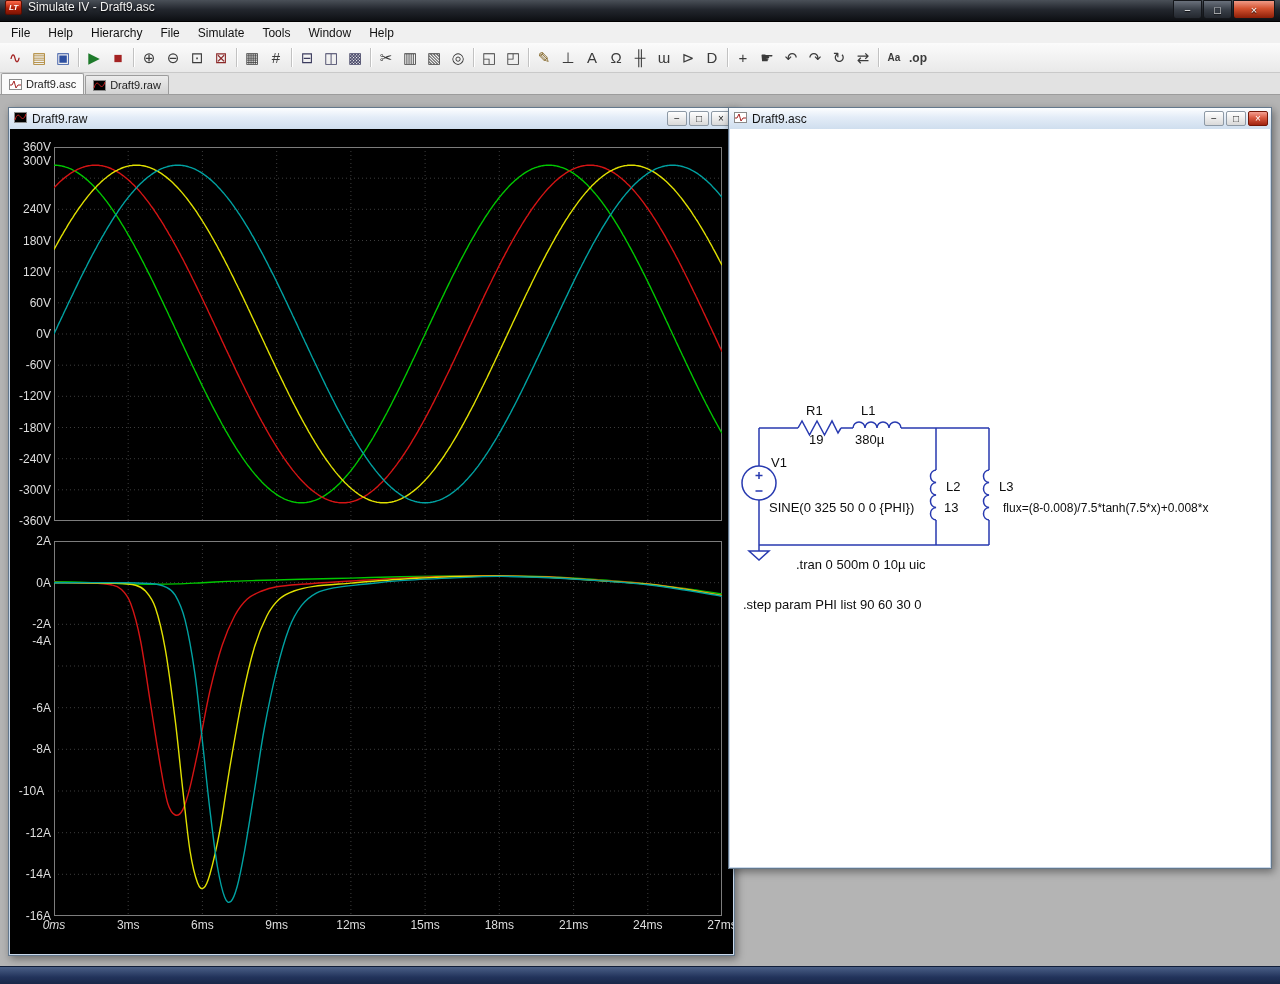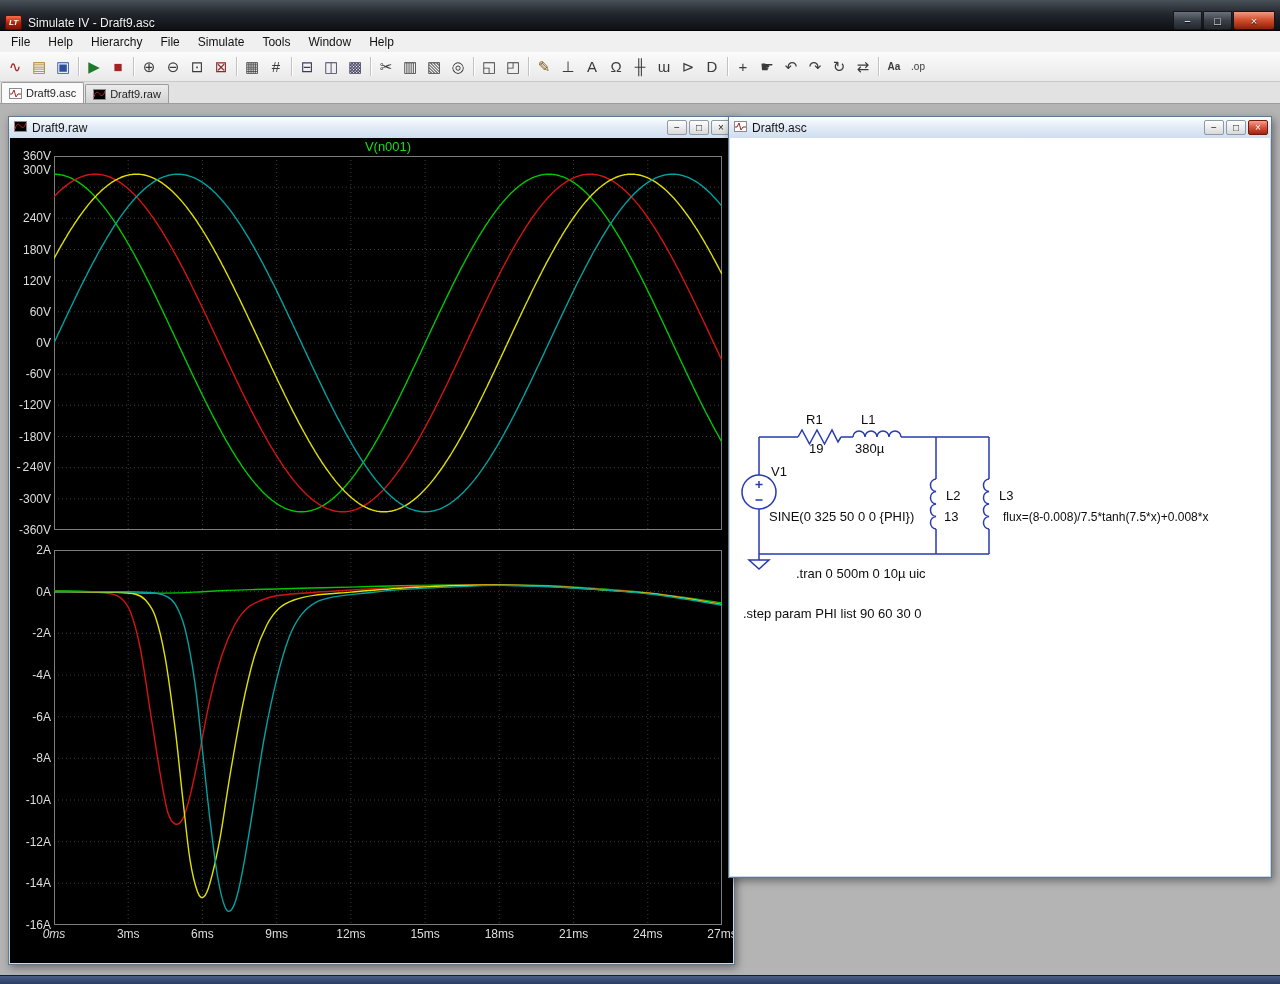--- a/index.html
+++ b/index.html
@@ -1,22 +1,22 @@
 <!DOCTYPE html>
 <html><head>
 <meta charset="utf-8">
 <style>
   *{box-sizing:border-box}
   html,body{margin:0;padding:0}
   body{width:1280px;height:984px;overflow:hidden;position:relative;
        font-family:"Liberation Sans",sans-serif;background:#b4b4b4}
 
   
-  .titlebar{height:31px;background:linear-gradient(180deg,#4a5058,#23272e 45%,#0d0f13);
-    display:flex;align-items:flex-end;padding:0 5px;color:#f2f2f2;font-size:12px;border-bottom:1px solid #000}
+  .titlebar{height:22px;background:linear-gradient(180deg,#4a5058,#23272e 45%,#0d0f13);
+    display:flex;align-items:flex-start;padding:0 5px;color:#f2f2f2;font-size:12px;border-bottom:1px solid #000}
   .logo{width:17px;height:15px;margin-right:6px;background:linear-gradient(#ff6a4a,#b02008 55%,#7c1404);
     border:1px solid #5a0e02;border-radius:2px;color:#fff;font-size:8px;font-weight:bold;font-style:italic;
     display:flex;align-items:center;justify-content:center}
   .wtitle{text-shadow:0 1px 2px #000}
   .win-controls{margin-left:auto;display:flex}
   .wbtn{width:29px;height:19px;display:flex;align-items:center;justify-content:center;font-size:11px;color:#fff;
     background:linear-gradient(#6a717c,#3a4049 50%,#23272e);border:1px solid #14161a;border-radius:0 0 3px 3px;
     margin-left:1px;text-shadow:0 1px 1px #000}
   .wbtn.close{background:linear-gradient(#f09a86,#d3512f 45%,#8c1f08);width:42px}
 
@@ -124,21 +124,21 @@
     <div class="tool" style="color: rgb(59, 59, 59);">D</div>
     <div class="tsep"></div>
     <div class="tool" style="color: rgb(59, 59, 59);">+</div>
     <div class="tool" style="color: rgb(59, 59, 59);">☛</div>
     <div class="tool" style="color: rgb(59, 59, 59);">↶</div>
     <div class="tool" style="color: rgb(59, 59, 59);">↷</div>
     <div class="tool" style="color: rgb(59, 59, 59);">↻</div>
     <div class="tool" style="color: rgb(59, 59, 59);">⇄</div>
     <div class="tsep"></div>
     <div class="tool" style="color: rgb(59, 59, 59); font-size: 10px; font-weight: bold;">Aa</div>
-    <div class="tool" style="color: rgb(59, 59, 59); font-size: 10px; font-weight: normal;">.op</div>
+    <div class="tool" style="color: rgb(59, 59, 59); font-size: 12px; font-weight: bold;">.op</div>
   </div>
 <div class="tabbar" id="tabbar">
     <div class="tab active">
       <span class="tabicon">
         <svg width="13" height="11" viewBox="0 0 13 11">
           <rect x="0.5" y="0.5" width="12" height="10" fill="#ffffff" stroke="#8a8a8a"></rect>
           <path d="M1,6 H3 L5,2 L7,9 L9,6 H12" stroke="#a42222" stroke-width="1" fill="none"></path>
         </svg>
       </span>
       <span class="tablabel">Draft9.asc</span>
@@ -163,21 +163,20 @@
             <path d="M1,8 C3,1 5,3 6.5,5 C8,7 10,8 12,2" stroke="#cc2222" stroke-width="1" fill="none"></path>
           </svg></span>
       <span>Draft9.raw</span>
       <span class="cbtns">
         <span class="cbtn">−</span>
         <span class="cbtn">□</span>
         <span class="cbtn">×</span>
       </span>
     </div>
     <div class="child-content" id="wave-content">
-      <div class="pane-title" style="top:1px">V(n001)</div>
     <svg width="668" height="374" class="wave-svg" style="left: 44px; top: 18px;">
           <line x1="0.0" y1="0" x2="0.0" y2="374" stroke="#3d3d3d" stroke-dasharray="1,3"></line>
           <line x1="74.2" y1="0" x2="74.2" y2="374" stroke="#3d3d3d" stroke-dasharray="1,3"></line>
           <line x1="148.4" y1="0" x2="148.4" y2="374" stroke="#3d3d3d" stroke-dasharray="1,3"></line>
           <line x1="222.7" y1="0" x2="222.7" y2="374" stroke="#3d3d3d" stroke-dasharray="1,3"></line>
           <line x1="296.9" y1="0" x2="296.9" y2="374" stroke="#3d3d3d" stroke-dasharray="1,3"></line>
           <line x1="371.1" y1="0" x2="371.1" y2="374" stroke="#3d3d3d" stroke-dasharray="1,3"></line>
           <line x1="445.3" y1="0" x2="445.3" y2="374" stroke="#3d3d3d" stroke-dasharray="1,3"></line>
           <line x1="519.6" y1="0" x2="519.6" y2="374" stroke="#3d3d3d" stroke-dasharray="1,3"></line>
           <line x1="593.8" y1="0" x2="593.8" y2="374" stroke="#3d3d3d" stroke-dasharray="1,3"></line>
@@ -231,30 +230,30 @@
         <div class="ytick" style="top: 11px;">360V</div>
         <div class="ytick" style="top: 25px;">300V</div>
         <div class="ytick" style="top: 73.3333px;">240V</div>
         <div class="ytick" style="top: 104.5px;">180V</div>
         <div class="ytick" style="top: 135.667px; text-align: right;">120V</div>
         <div class="ytick" style="top: 166.833px;">60V</div>
         <div class="ytick" style="top: 198px;">0V</div>
         <div class="ytick" style="top: 229.167px;">-60V</div>
         <div class="ytick" style="top: 260.333px;">-120V</div>
         <div class="ytick" style="top: 291.5px;">-180V</div>
-        <div class="ytick" style="top: 322.667px; font-family: Liberation Mono, monospace;">-240V</div>
+        <div class="ytick" style="top: 322.667px;">-240V</div>
         <div class="ytick" style="top: 353.833px;">-300V</div>
         <div class="ytick" style="top: 385px;">-360V</div>
         <div class="ytick" style="top: 405px;">2A</div>
         <div class="ytick" style="top: 446.667px;">0A</div>
         <div class="ytick" style="top: 488.333px;">-2A</div>
-        <div class="ytick" style="top: 530px;">-4A</div>
+        <div class="ytick" style="top: 505px;">-4A</div>
         <div class="ytick" style="top: 571.667px;">-6A</div>
         <div class="ytick" style="top: 613.333px;">-8A</div>
-        <div class="ytick" style="top: 655px;">-10A</div>
+        <div class="ytick" style="top: 655px; text-align: center;">-10A</div>
         <div class="ytick" style="top: 696.667px;">-12A</div>
         <div class="ytick" style="top: 738.333px;">-14A</div>
         <div class="ytick" style="top: 780px;">-16A</div>
         <div class="xtick" style="left: 21px; font-style: italic;">0ms</div>
         <div class="xtick" style="left: 95.2222px;">3ms</div>
         <div class="xtick" style="left: 169.444px;">6ms</div>
         <div class="xtick" style="left: 243.667px;">9ms</div>
         <div class="xtick" style="left: 317.889px;">12ms</div>
         <div class="xtick" style="left: 392.111px;">15ms</div>
         <div class="xtick" style="left: 466.333px;">18ms</div>

